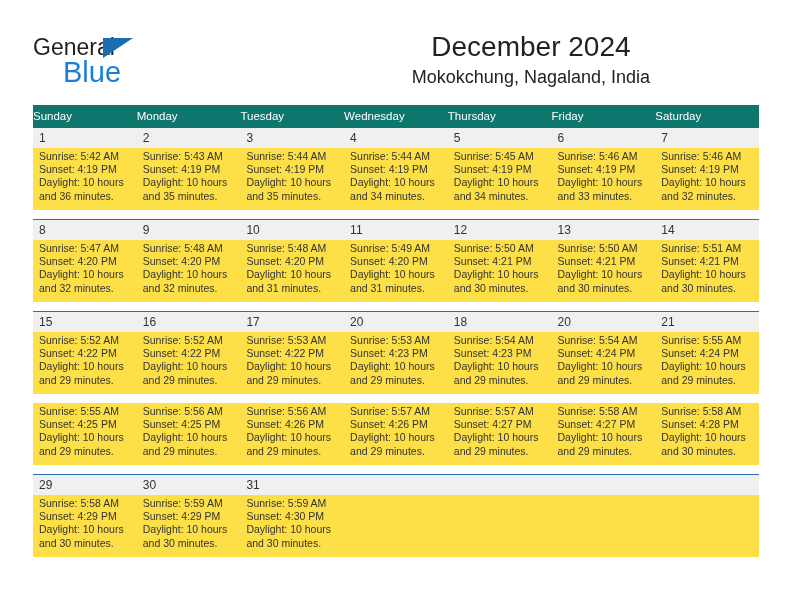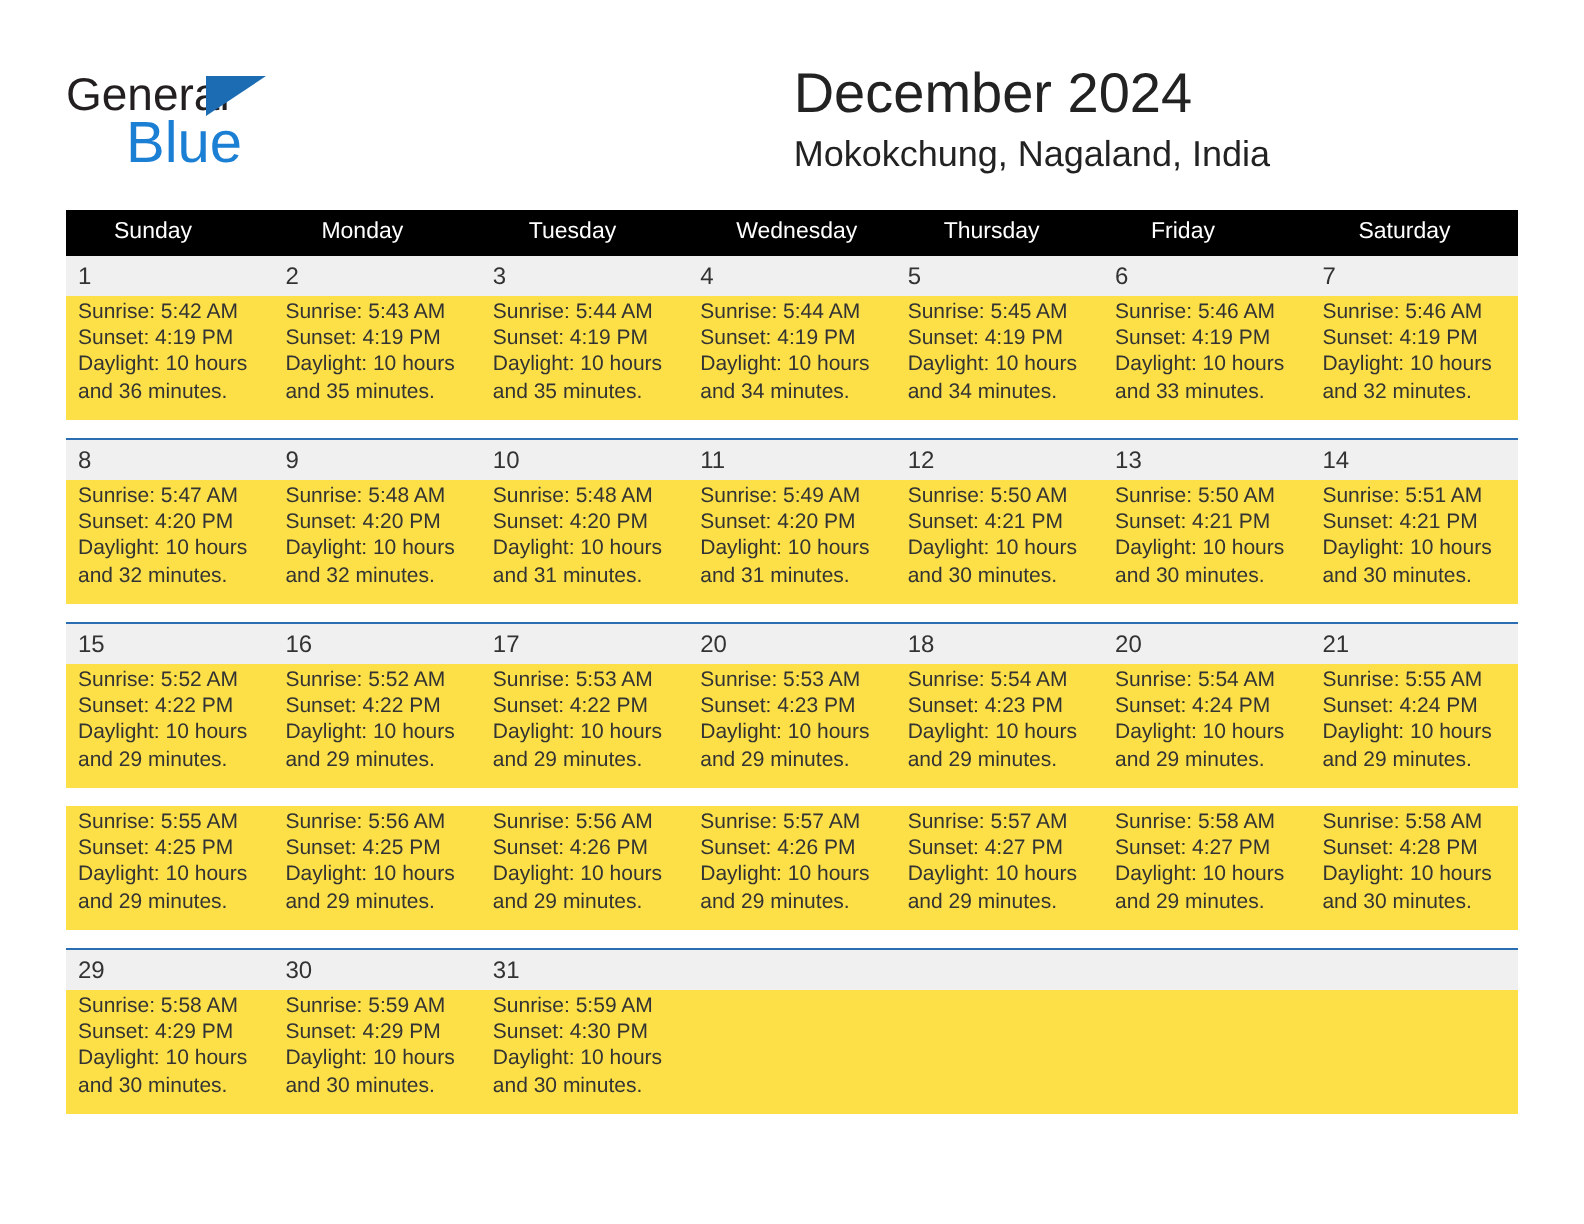--- a/index.html
+++ b/index.html
@@ -58,23 +58,23 @@
   .brand-blue {
     position: absolute;
     left: 30px;
     top: 22px;
     font-size: 29px;
     color: #1b7fd4;
     font-family: "Liberation Sans", sans-serif;
   }
   .title-block {
     position: absolute;
-    right: 49px;
+    right: 34px;
     top: 30px;
-    text-align: left;
+    text-align: center;
   }
   .cal-title {
     font-size: 28px;
     color: #222222;
     font-weight: normal;
     line-height: 34px;
     white-space: nowrap;
   }
   .cal-subtitle {
     margin-top: 5px;
@@ -89,26 +89,26 @@
     position: absolute;
     left: 33px;
     top: 105px;
     width: 726px;
     border-collapse: collapse;
     table-layout: fixed;
   }
   .calendar col { width: 103.71px; }
 
   .dow-row th {
-    background: #000000;
+    background: #0f766e;
     color: #ffffff;
     font-size: 11.5px;
     font-weight: normal;
     text-align: left;
-    padding: 5px 0 5px 24px;
+    padding: 5px 0 5px 0;
     height: 11px;
     line-height: 13px;
     border: none;
   }
 
   .week-sep td {
     padding: 0;
     height: 9px;
     border: none;
     background: #ffffff;

